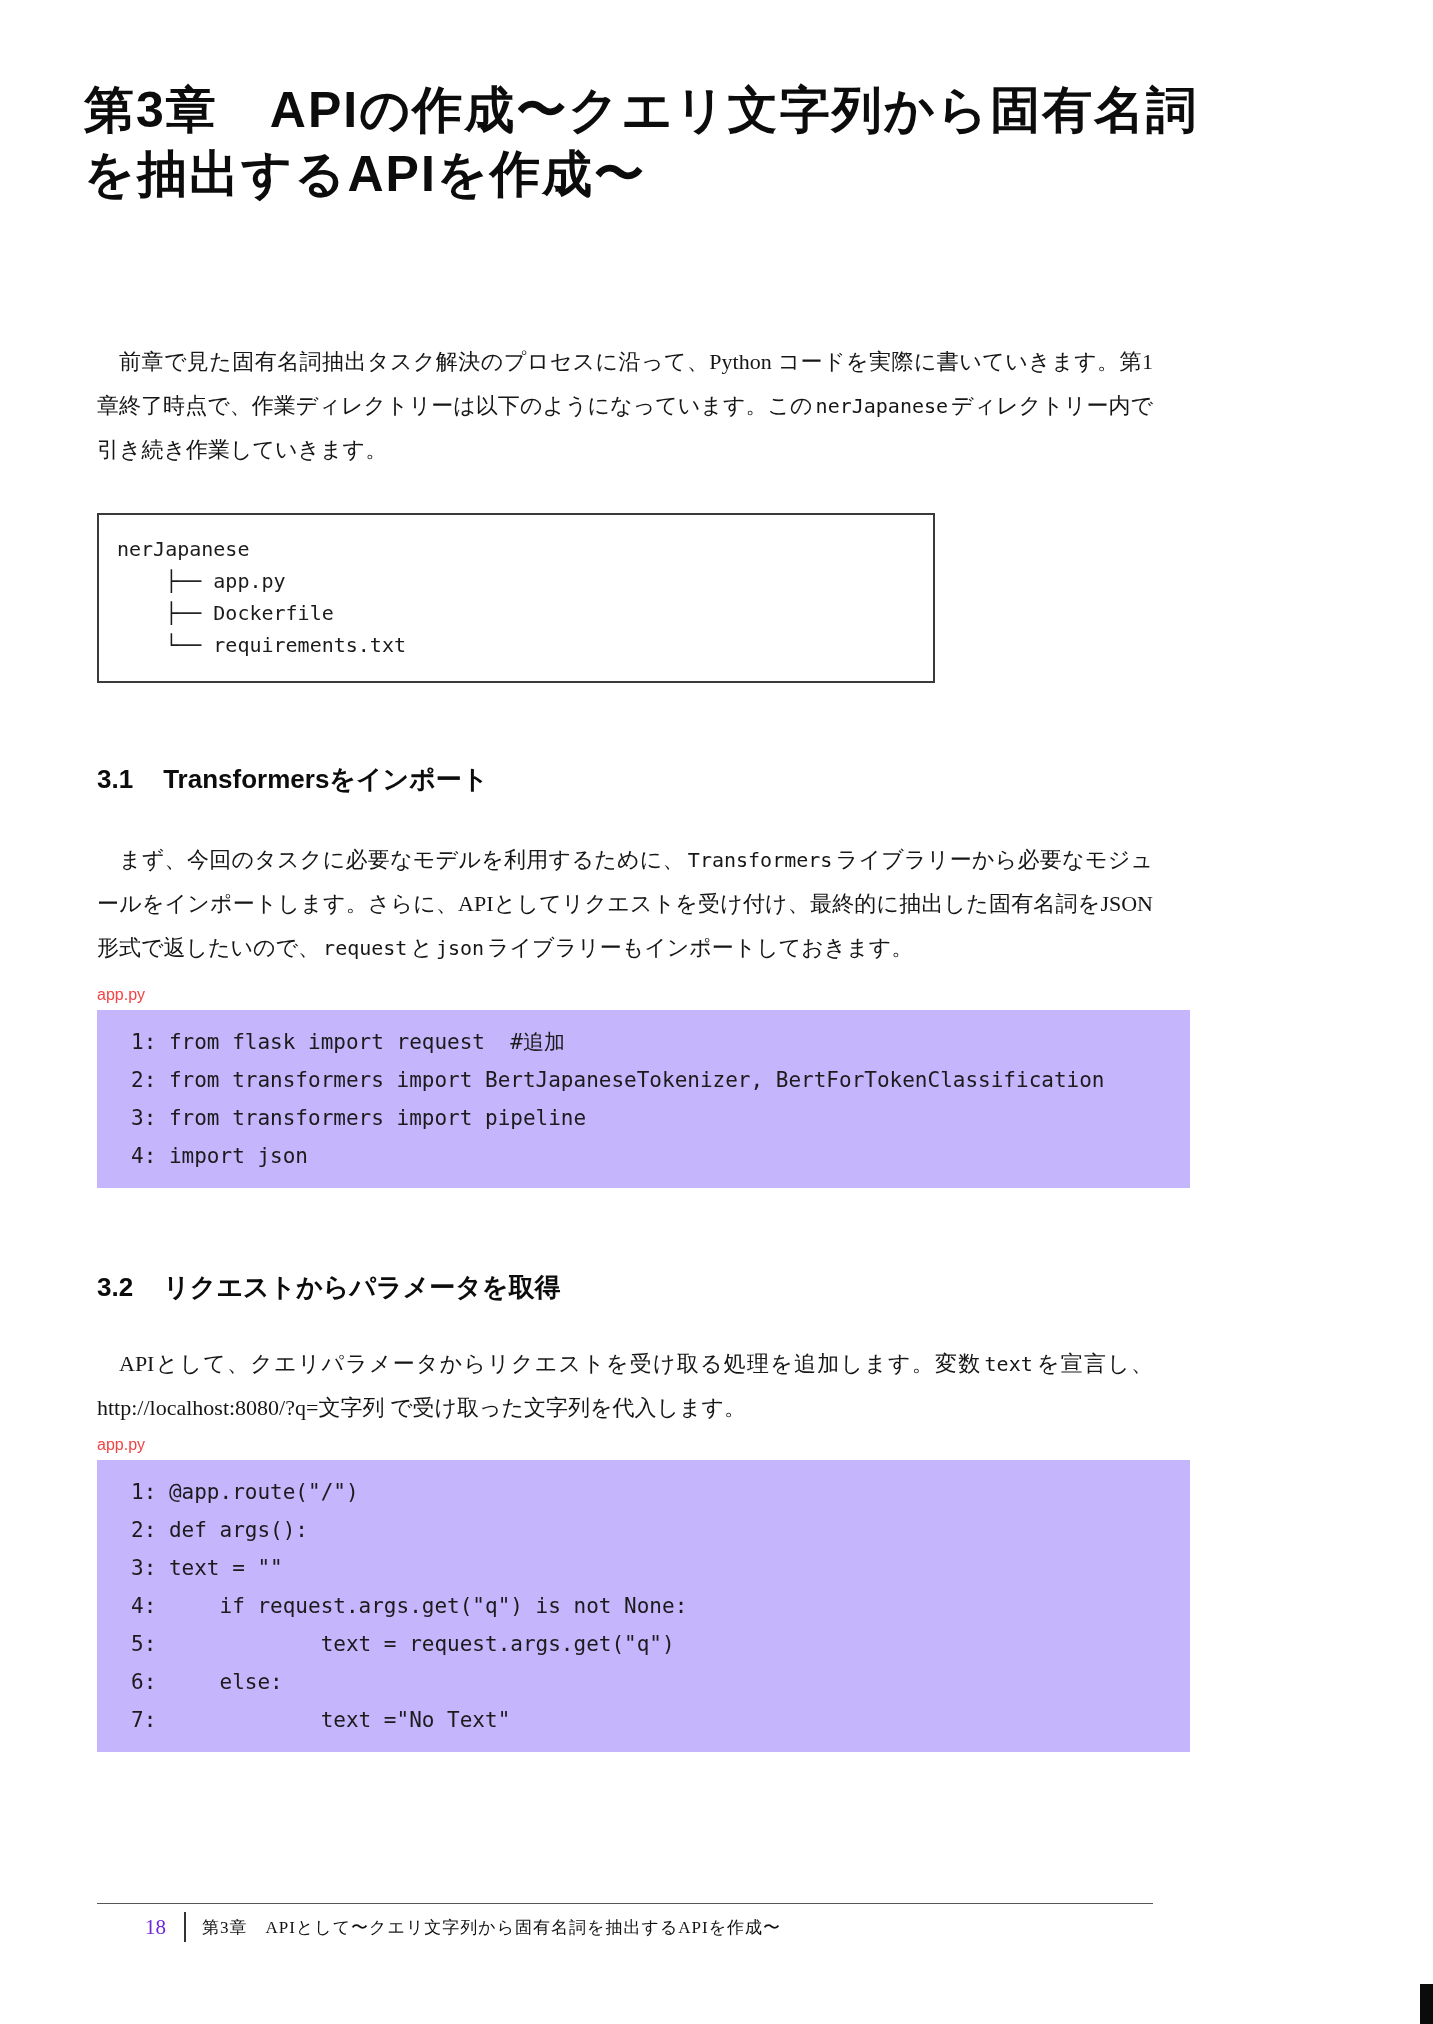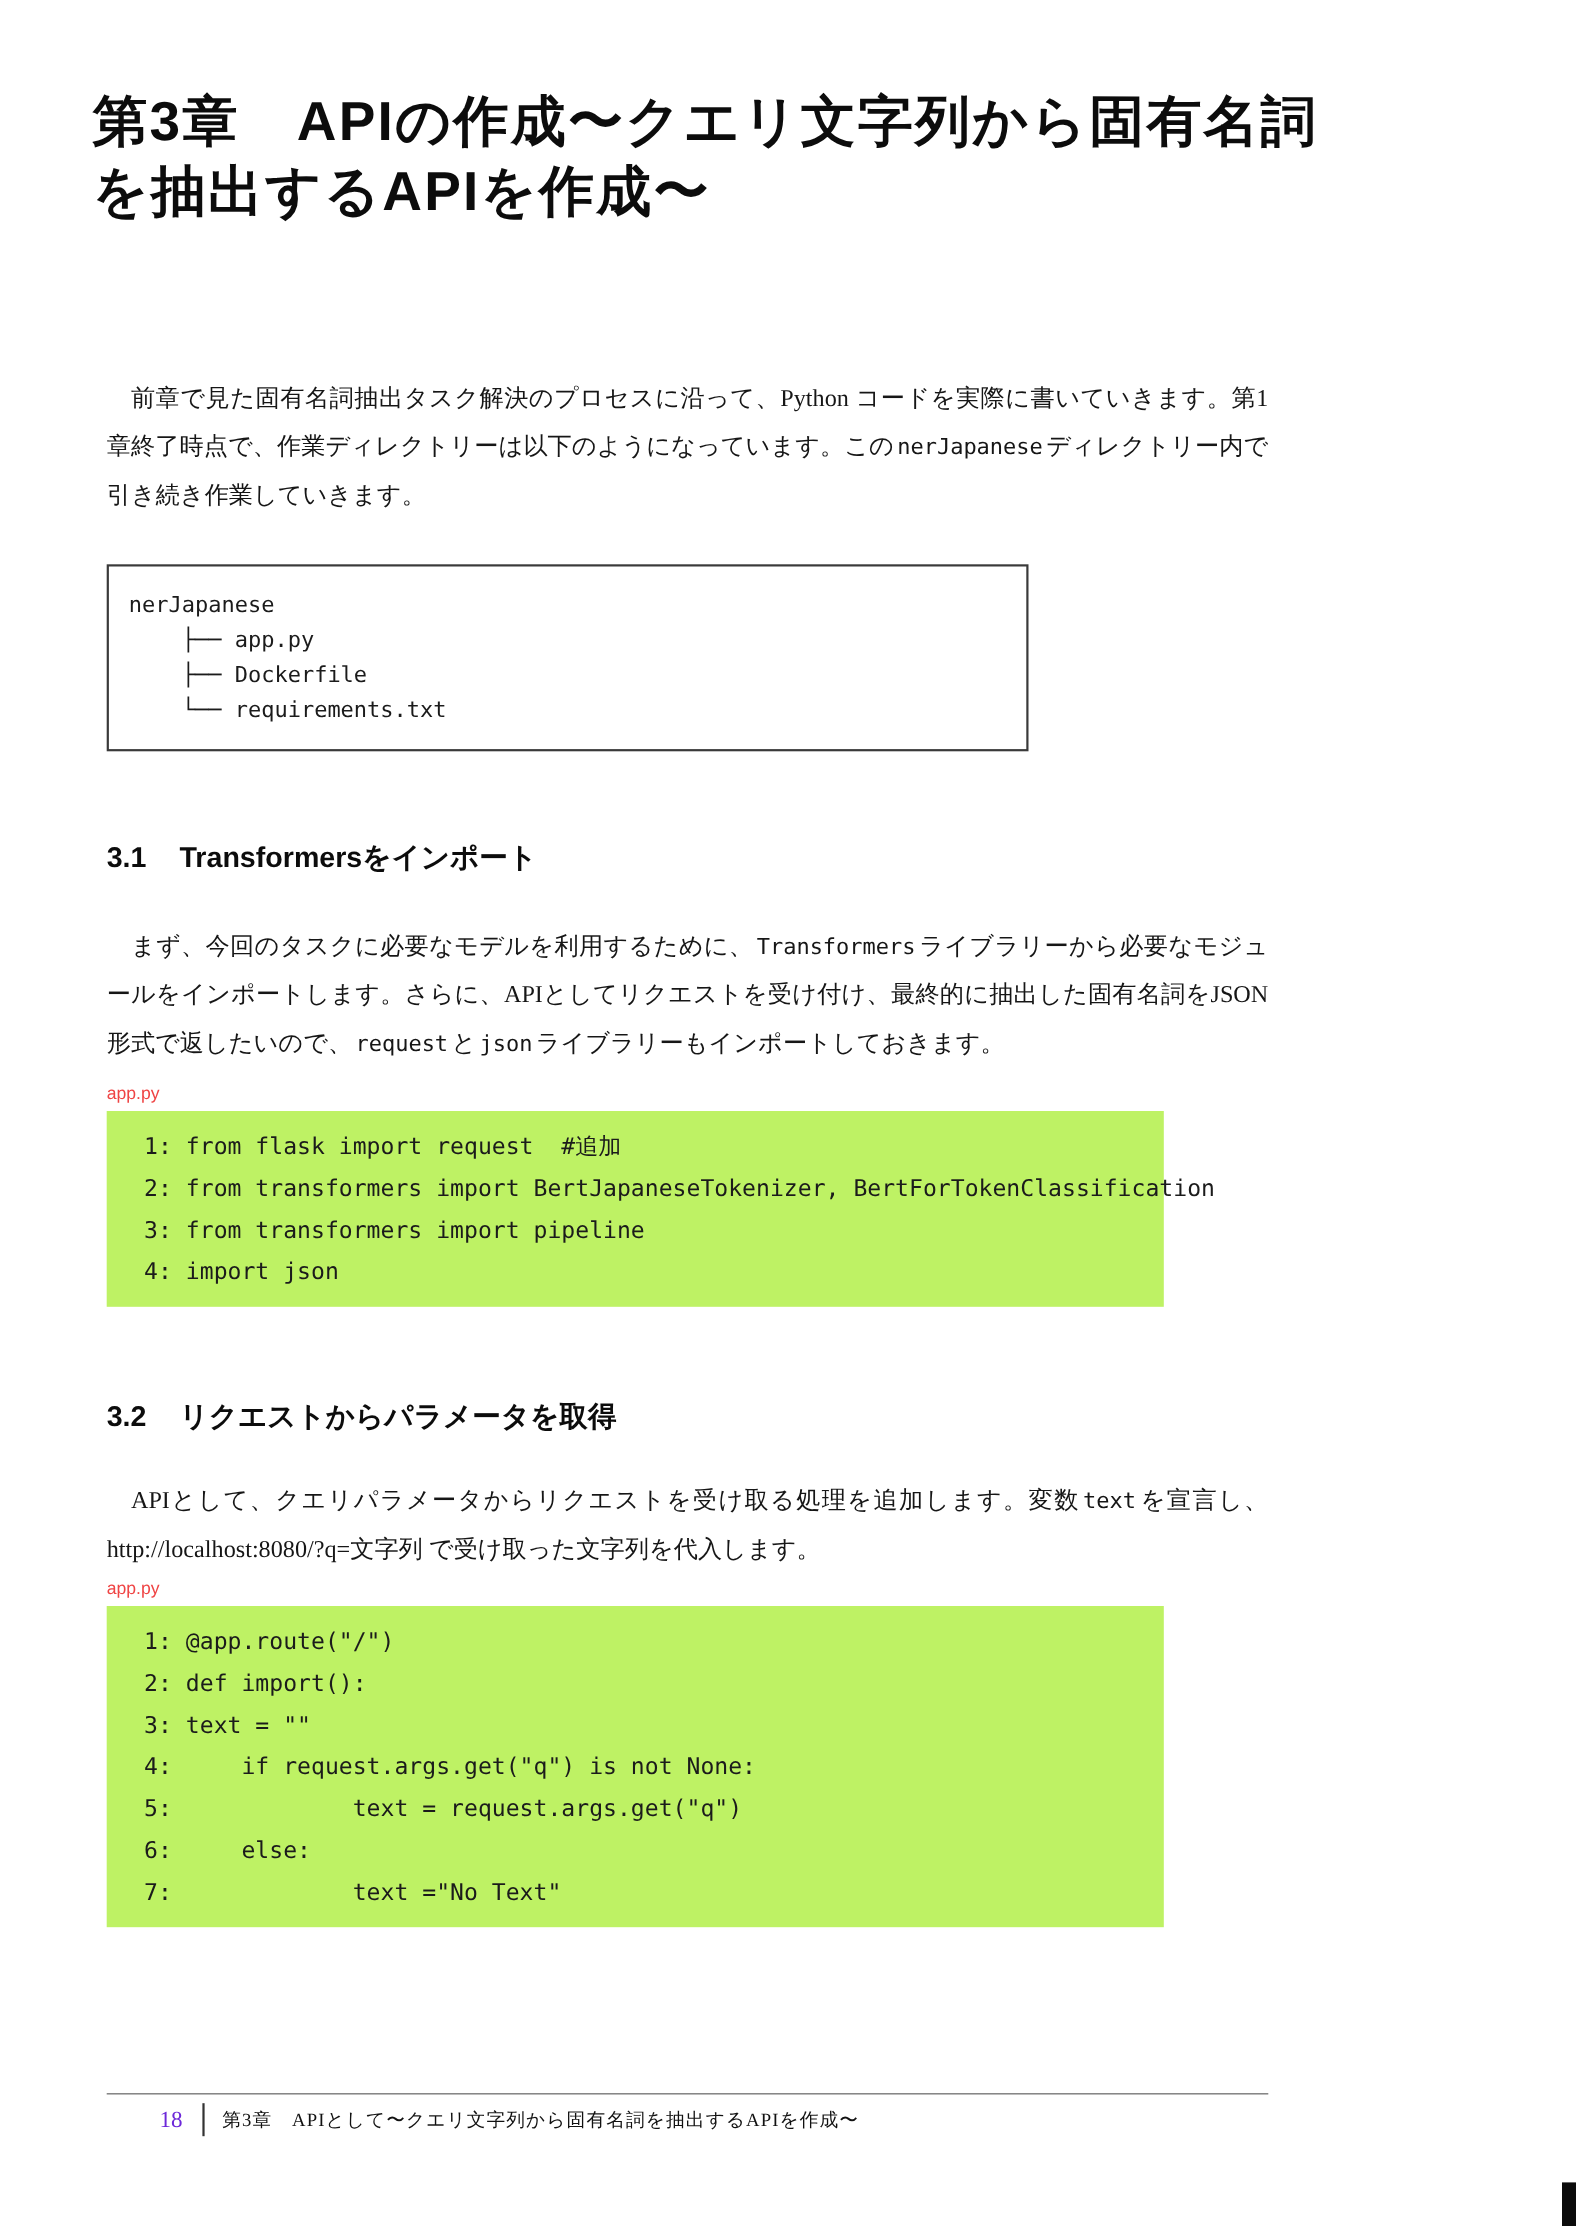--- a/index.html
+++ b/index.html
@@ -50,22 +50,22 @@
   }
   .section-heading .sec-num{margin-right:30px;}
 
   
   .code-label{
     left:97px;
     font-family:"Liberation Sans","DejaVu Sans",sans-serif;
     font-size:16px;color:#ef4444;
   }
   .code-block{
-    left:97px;width:961px;box-sizing:border-box;
-    background:#bef264;
+    left:97px;width:1093px;box-sizing:border-box;
+    background:#c4b5fd;
     padding:13px 20px 13px 34px;
   }
   .code-line{
     font-family:"DejaVu Sans Mono","Liberation Mono",monospace;
     font-size:21px;line-height:38px;white-space:pre;color:#1b1b1b;
   }
 
   
   .footer-rule{
     left:97px;top:1903px;width:1056px;height:1px;background:#555;
@@ -117,21 +117,21 @@
   <span class="sec-num">3.2</span>
   <span>リクエストからパラメータを取得</span>
 </div>
 
 <p class="abs para" style="top:1342px;margin:0;"><span>APIとして、クエリパラメータからリクエストを受け取る処理を追加します。変数</span><span class="mono">text</span><span>を宣言し、http://localhost:8080/?q=文字列 で受け取った文字列を代入します。</span></p>
 
 <div class="abs code-label" style="top:1436px;">app.py</div>
 
 <div class="abs code-block" style="top:1460px;">
   <div class="code-line">1: @app.route("/")</div>
-  <div class="code-line">2: def import():</div>
+  <div class="code-line">2: def args():</div>
   <div class="code-line">3: text = ""</div>
   <div class="code-line">4:     if request.args.get("q") is not None:</div>
   <div class="code-line">5:             text = request.args.get("q")</div>
   <div class="code-line">6:     else:</div>
   <div class="code-line">7:             text ="No Text"</div>
 </div>
 
 <div class="abs footer-rule"></div>
 <div class="abs footer">
   <span class="page-num">18</span>

